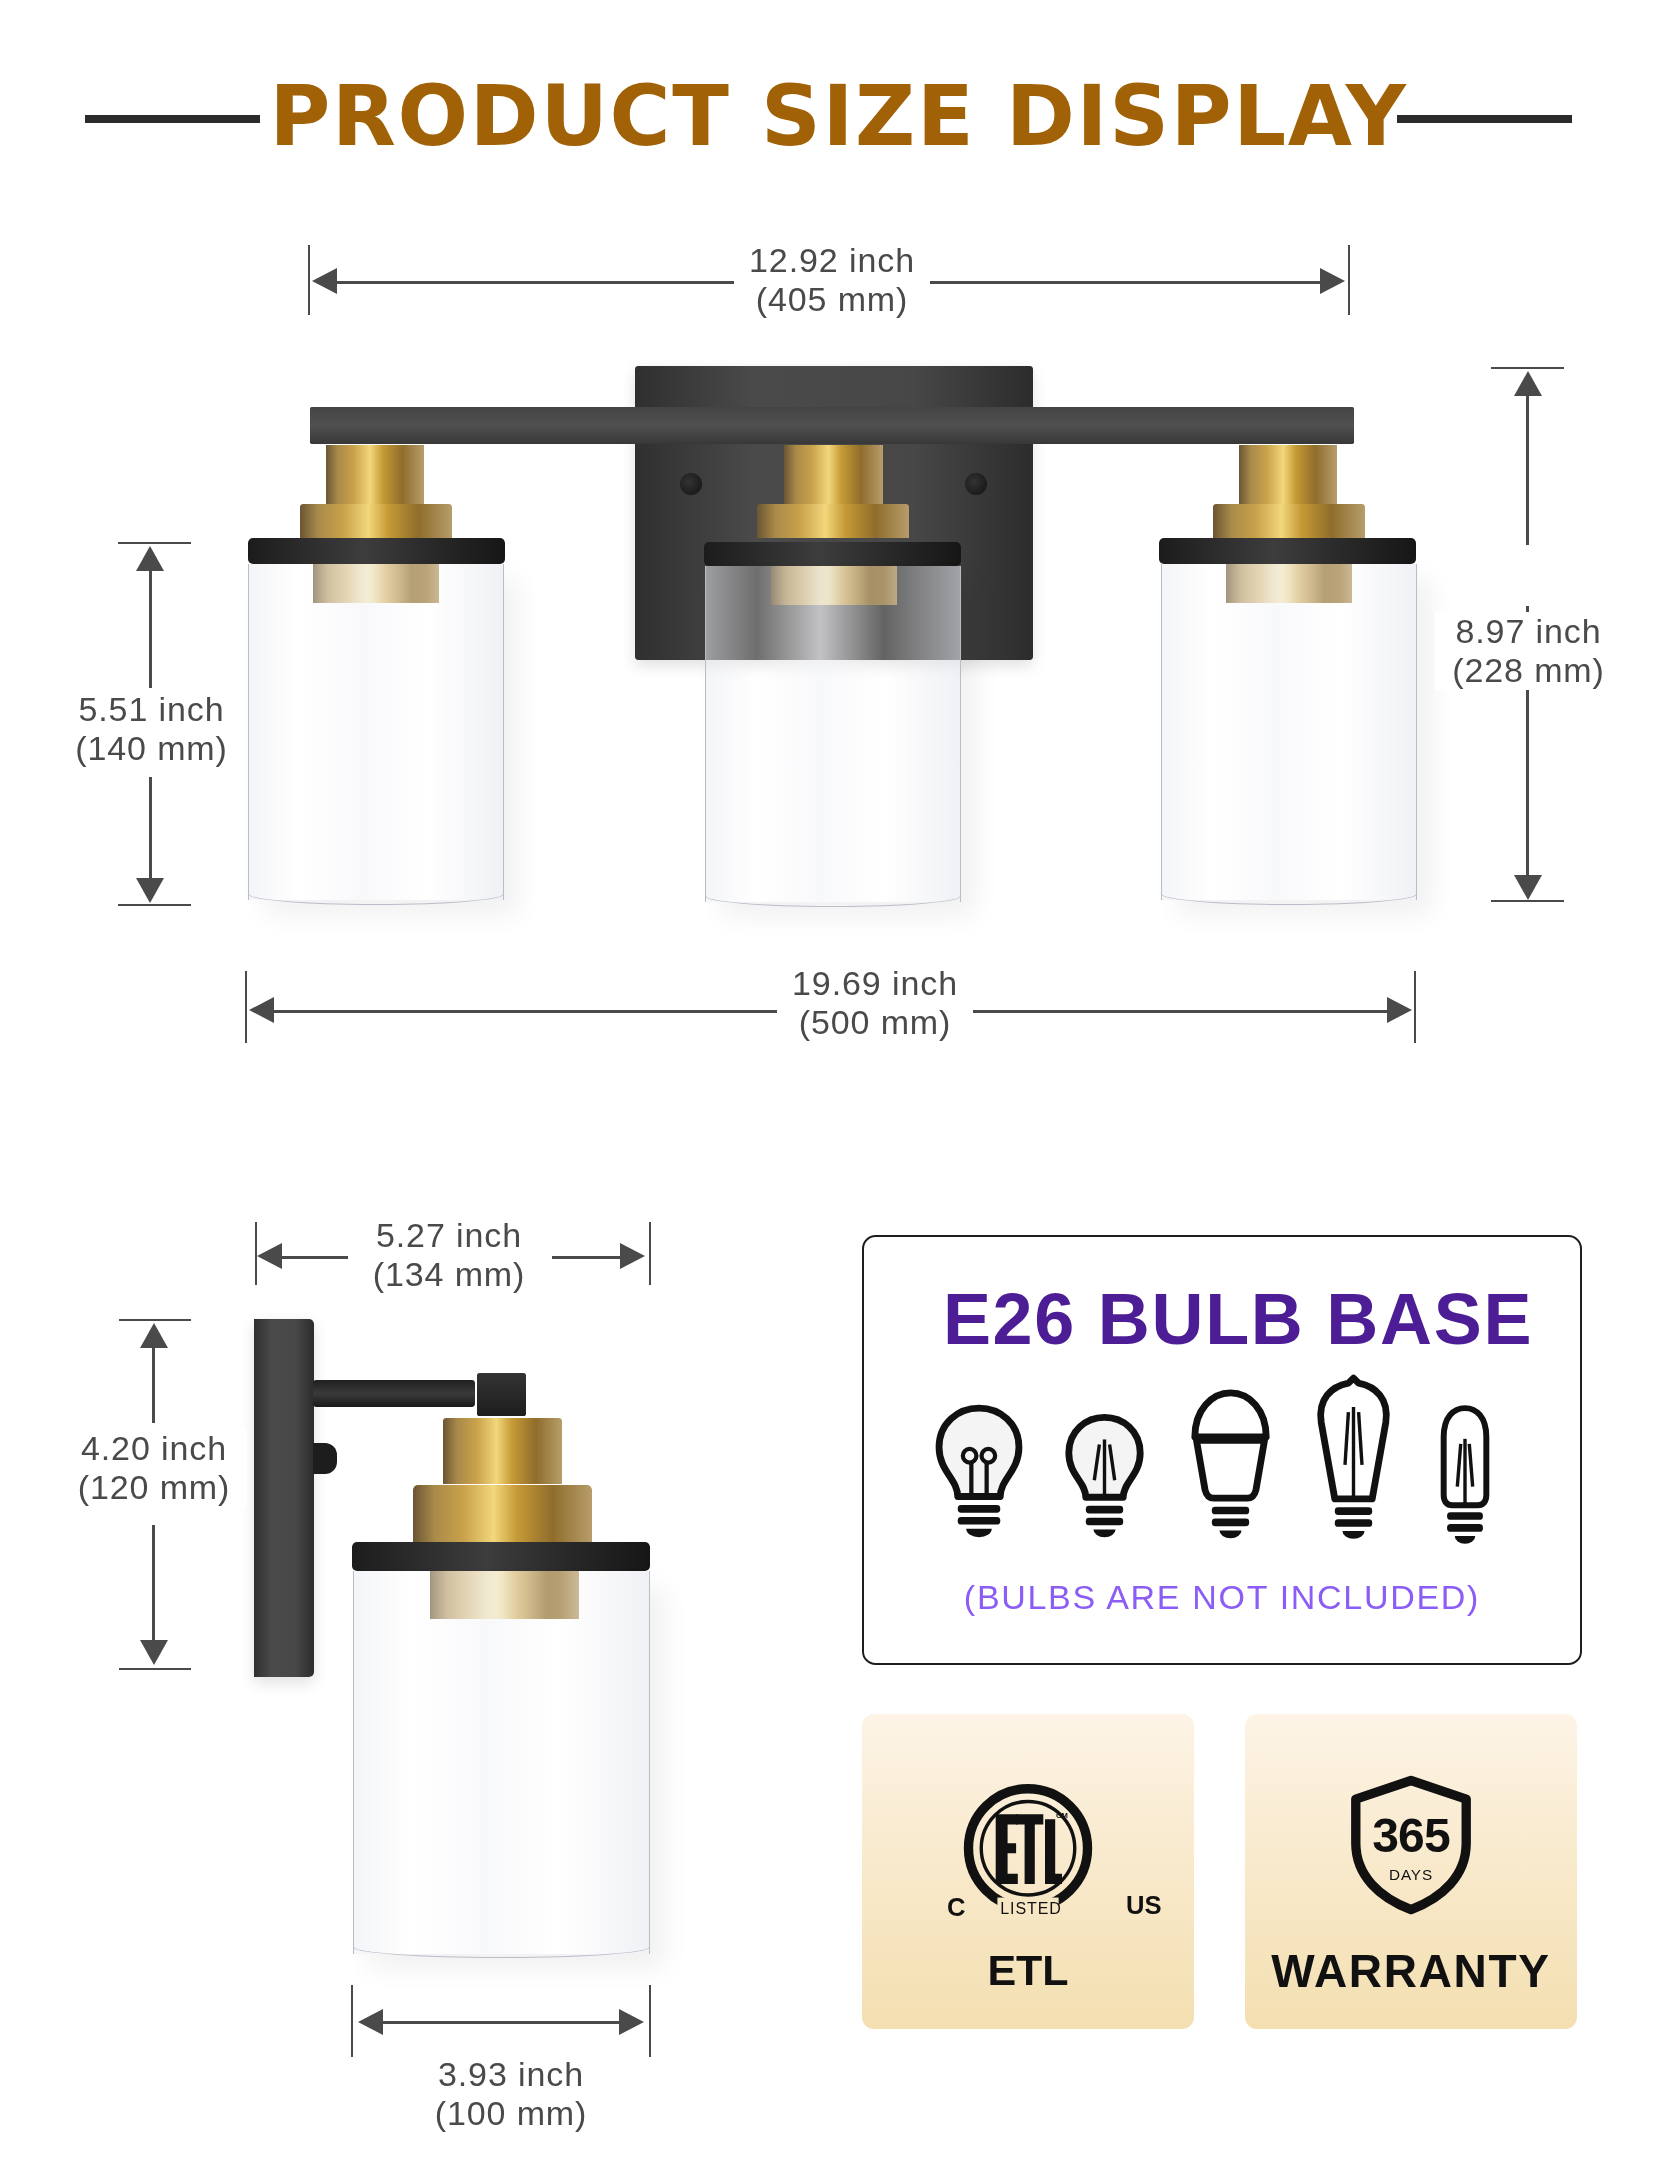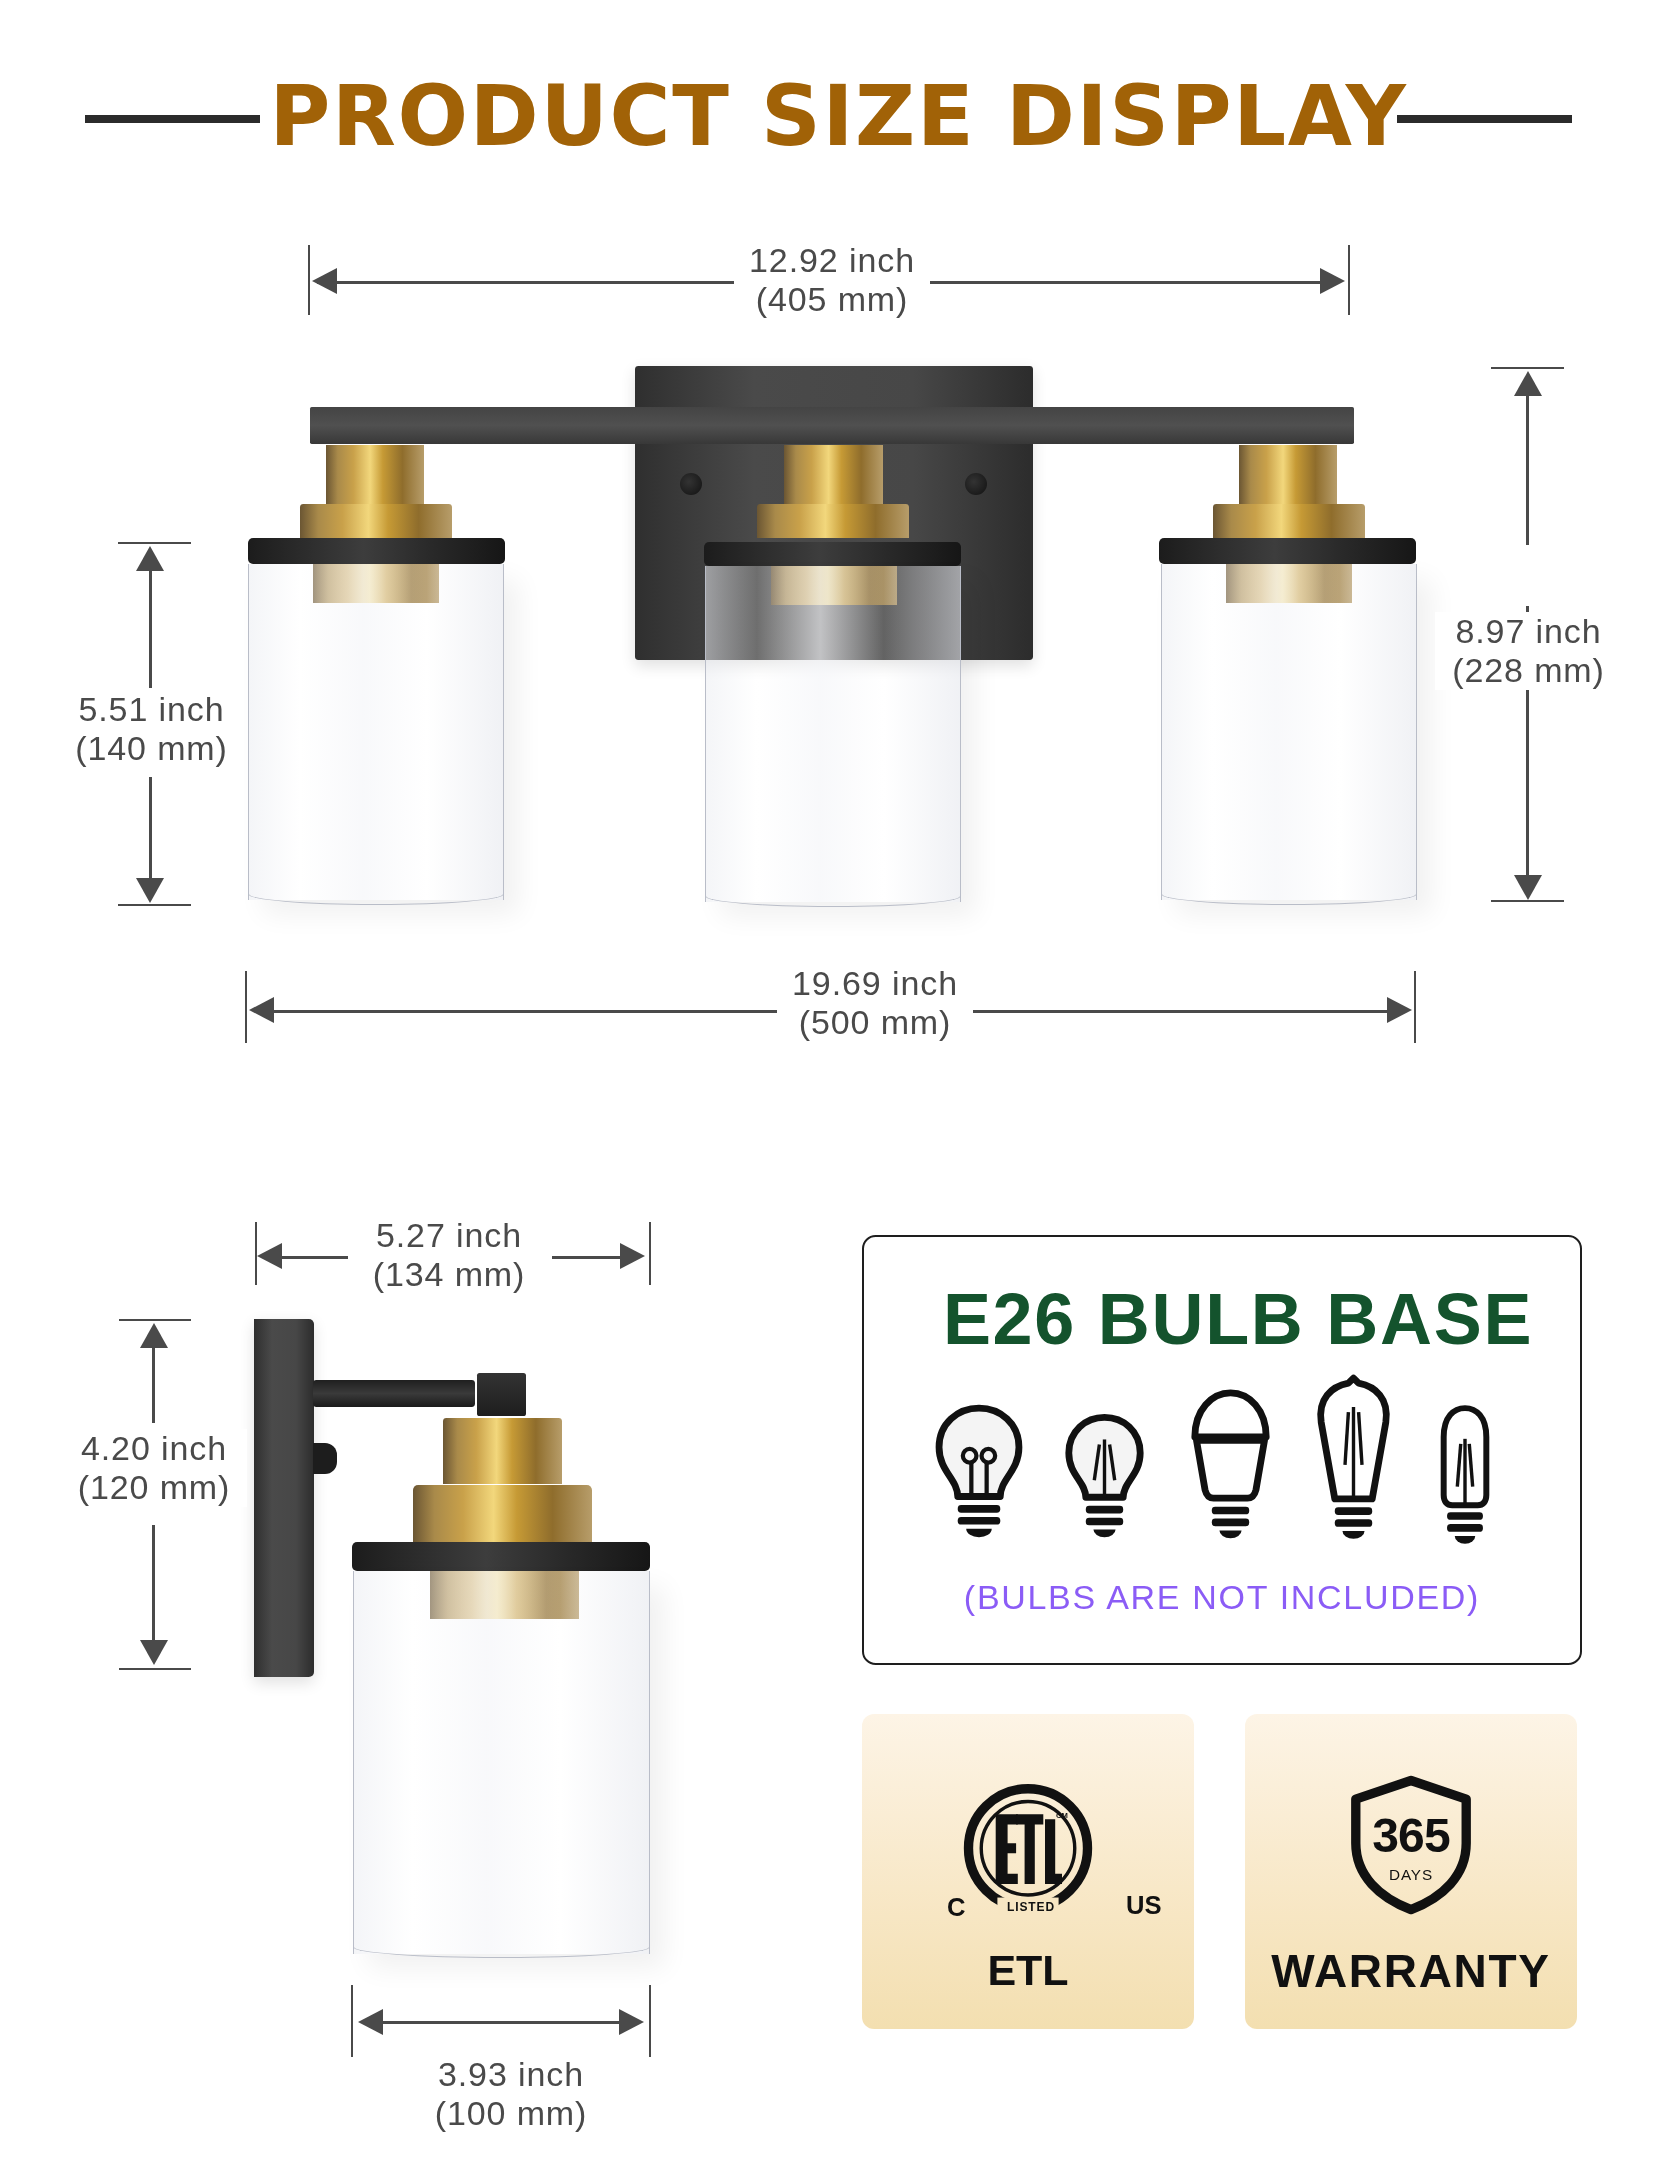--- a/index.html
+++ b/index.html
@@ -23,21 +23,21 @@
   .plate { position: absolute; background: linear-gradient(90deg, #2f2f2f, #4a4a4a 30%, #474747 70%, #2c2c2c); border-radius: 3.4px; box-shadow: 0 5.1px 15.3px rgba(0,0,0,0.12); }
   .bar { position: absolute; background: linear-gradient(180deg, #444, #505050 50%, #383838); border-radius: 1.7px; }
   .screw { position: absolute; width: 22px; height: 22px; border-radius: 50%; background: radial-gradient(circle at 40% 40%, #333, #111); }
   .brass { background: linear-gradient(90deg, #6b5633 0%, #a98a4a 12%, #c9a14a 28%, #f2d77c 45%, #c69a35 58%, #8f6d2c 78%, #b79d6a 100%); }
   .ring { position: absolute; border-radius: 5.1px; background: linear-gradient(90deg, #1c1c1c, #3d3d3d 45%, #2a2a2a 70%, #161616); }
   .glass { position: absolute; border-left: 1.7px solid #b9bdc8; border-right: 1.7px solid #b9bdc8; background: linear-gradient(90deg, rgba(235,237,242,0.55), rgba(255,255,255,0.2) 20%, rgba(245,246,249,0.7) 45%, rgba(255,255,255,0.15) 70%, rgba(230,232,238,0.6)); box-shadow: 15.3px 15.3px 25.6px rgba(0,0,0,0.06); }
   .glass-bottom { position: absolute; height: 10.2px; border: 1.7px solid #b9bdc8; border-top: none; border-radius: 0 0 50% 50% / 0 0 100% 100%; }
 
   
   .bulb-box { position: absolute; border: 2.6px solid #1e1e1e; border-radius: 13.6px; background: #fff; }
-  .bulb-title { position: absolute; left: 0; right: 0; text-align: center; font-weight: bold; font-size: 72px; color: #14532d; letter-spacing: 1.7px; margin-left: 32px; }
+  .bulb-title { position: absolute; left: 0; right: 0; text-align: center; font-weight: bold; font-size: 72px; color: #4c1d95; letter-spacing: 1.7px; margin-left: 32px; }
   .bulb-note { position: absolute; left: 0; right: 0; text-align: center; font-size: 34px; color: #8b5cf6; letter-spacing: 1.7px; }
   .bulb-icon { position: absolute; }
 
   
   .card { position: absolute; border-radius: 12px; background: linear-gradient(180deg, #fdf4e6 0%, #f8e8c8 55%, #f3dfb0 100%); }
   .card-label { position: absolute; left: 0; right: 0; text-align: center; font-weight: bold; color: #111; }
 </style>
 </head>
 <body>
 
@@ -241,21 +241,21 @@
     <circle cx="80" cy="80" r="55" fill="none" stroke="#111" stroke-width="4"></circle>
 
     <path d="M42 40 H68 V52 H56 V74 H66 V86 H56 V110 H68 V122 H42 Z" fill="#111"></path>
 
     <path d="M66 40 H98 V52 H88 V122 H76 V52 H66 Z" fill="#111"></path>
 
     <path d="M100 46 H112 V110 H120 V122 H100 Z" fill="#111"></path>
     <text x="113" y="45" font-family="Liberation Sans, sans-serif" font-size="9" font-weight="bold" fill="#111">CM</text>
     <rect x="44" y="138" width="72" height="22" fill="#f7e6c3"></rect>
   </svg>
-  <div class="abs" style="left:135px; top:186px; width:68px; text-align:center; font-size:12px; font-weight:bold; color:#111; letter-spacing:0.9px;">LISTED</div>
+  <div class="abs" style="left:135px; top:186px; width:68px; text-align:center; font-size:16px; font-weight:normal; color:#111; letter-spacing:0.9px;">LISTED</div>
   <div class="abs" style="left:85px; top:179px; font-size:25.6px; font-weight:bold; color:#111;">C</div>
   <div class="abs" style="left:264px; top:177px; font-size:25.6px; font-weight:bold; color:#111;">US</div>
   <div class="card-label" style="top:232px; font-size:43px;">ETL</div>
 </div>
 
 <div class="card" style="left:1245px; top:1714px; width:332px; height:315px;">
   <svg class="abs" style="left:104px; top:61px;" width="124" height="140" viewBox="0 0 146 164">
     <path d="M73 6 L138 28 V80 C138 118 110 144 73 158 C36 144 8 118 8 80 V28 Z" fill="none" stroke="#111" stroke-width="11" stroke-linejoin="round"></path>
   </svg>
   <div class="abs" style="left:104px; top:94px; width:124px; text-align:center; font-size:48px; font-weight:bold; color:#111; letter-spacing:-0.9px;">365</div>

